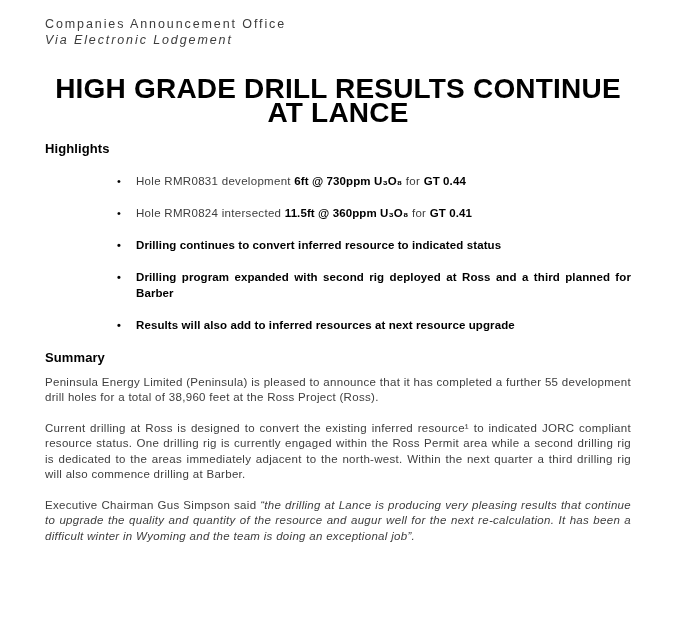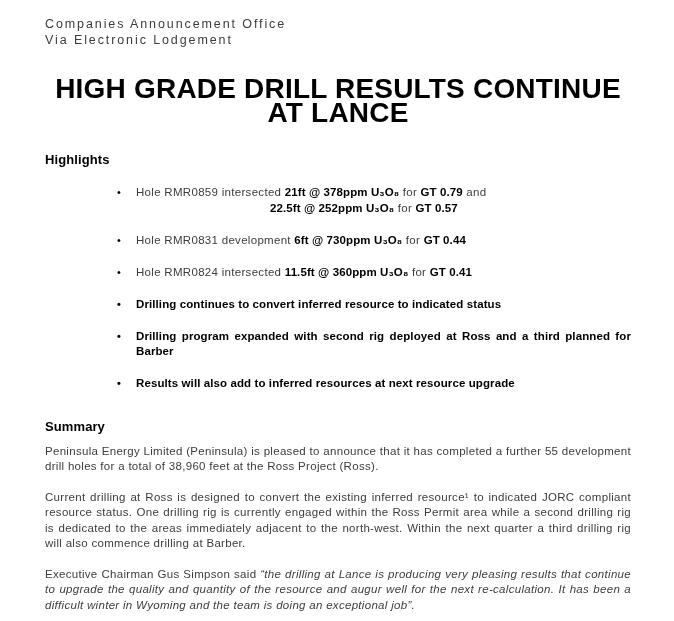--- a/index.html
+++ b/index.html
@@ -11,32 +11,32 @@
     padding: 16px 43px 0 45px;
     background: #ffffff;
     font-family: "Liberation Sans", "DejaVu Sans", sans-serif;
     color: #3d3d3d;
     font-size: 11.5px;
     letter-spacing: 0.3px;
     line-height: 15.5px;
     overflow: hidden;
   }
   .doc-header { font-size: 12.5px; letter-spacing: 1.9px; line-height: 16px; color: #3c3c3c; }
-  .doc-header .lodgement { }
+  .doc-header .lodgement { font-style: italic; }
   h1.title {
     margin: 29px 0 0 0;
     text-align: center;
     font-size: 28px;
     line-height: 24px;
     font-weight: 700;
     letter-spacing: 0.2px;
     color: #000000;
   }
   h2.section-heading {
-    margin: 27px 0 0 0;
+    margin: 16px 0 0 0;
     font-size: 13px;
     line-height: 16px;
     font-weight: 700;
     letter-spacing: 0.1px;
     color: #000000;
   }
   .bullets { margin: 17px 0 0 70px; }
   .bullet { position: relative; padding-left: 21px; margin-bottom: 16.5px; }
   .bullet::before {
     content: "\2022";
@@ -62,23 +62,20 @@
     <div>Companies Announcement Office</div>
     <div class="lodgement">Via Electronic Lodgement</div>
   </div>
 
   <h1 class="title">HIGH GRADE DRILL RESULTS CONTINUE AT LANCE</h1>
 
   <h2 class="section-heading">Highlights</h2>
 
   <div class="bullets">
 
-    <div class="bullet"><span>Hole RMR0859 intersected </span><span class="b">21ft @ 378ppm U₃O₈</span><span> for </span><span class="b">GT 0.79</span><span> and</span>
-      <div class="bullet-line2"><span class="b">22.5ft @ 252ppm U₃O₈</span><span> for </span><span class="b">GT 0.57</span></div>
-    </div>
 
 
     <div class="bullet"><span>Hole RMR0831 development </span><span class="b">6ft @ 730ppm U₃O₈</span><span> for </span><span class="b">GT 0.44</span></div>
 
     <div class="bullet"><span>Hole RMR0824 intersected </span><span class="b">11.5ft @ 360ppm U₃O₈</span><span> for </span><span class="b">GT 0.41</span></div>
 
     <div class="bullet bold-bullet">Drilling continues to convert inferred resource to indicated status</div>
 
     <div class="bullet bold-bullet justify">Drilling program expanded with second rig deployed at Ross and a third planned for Barber</div>
 

